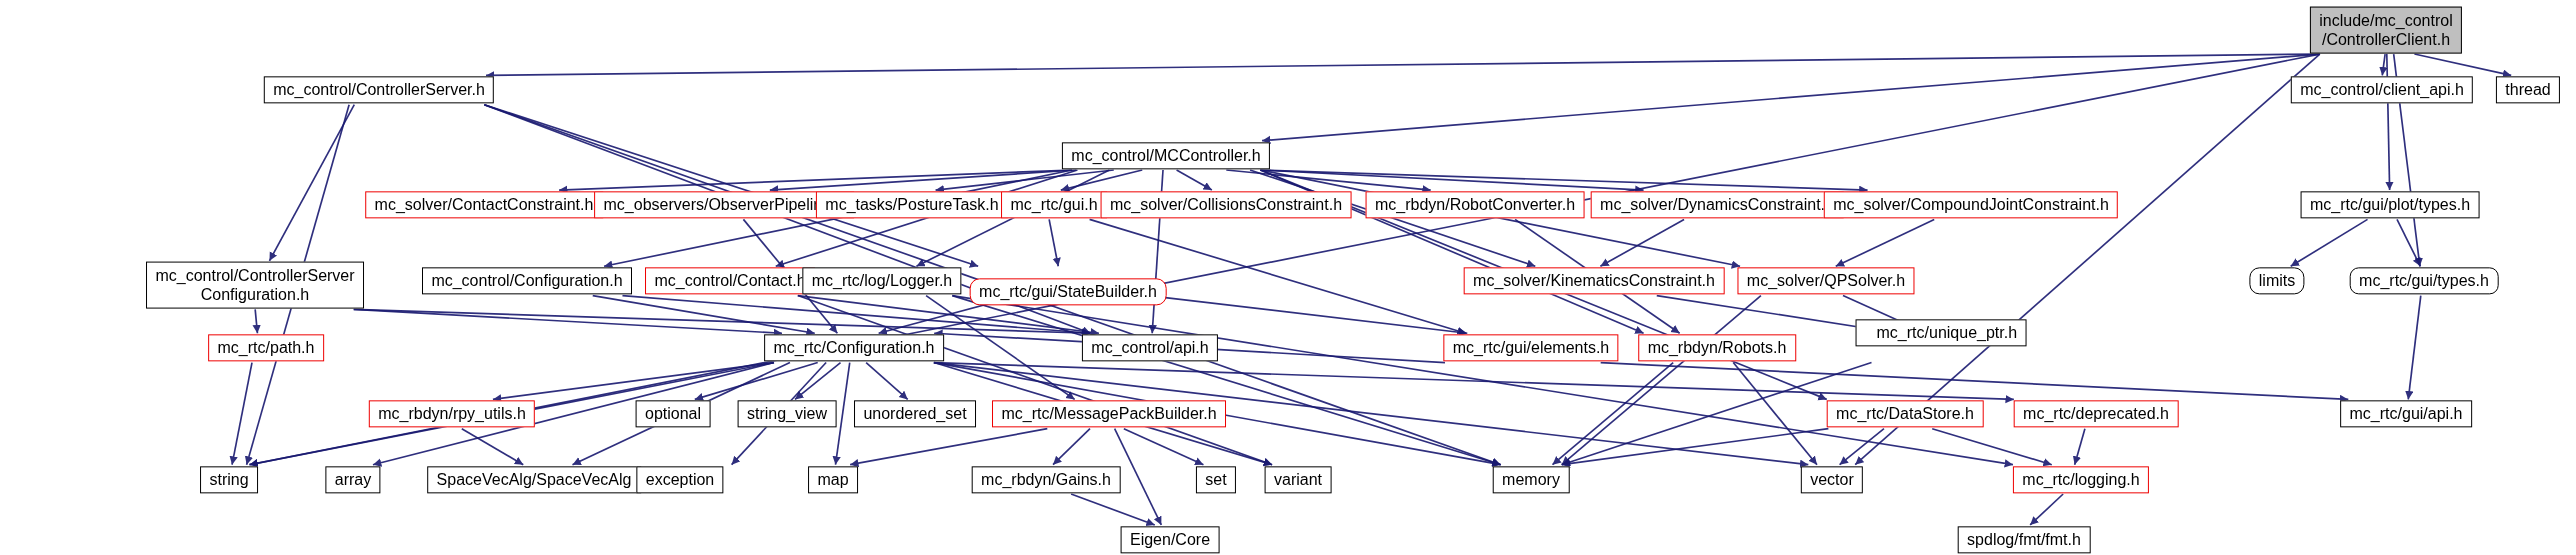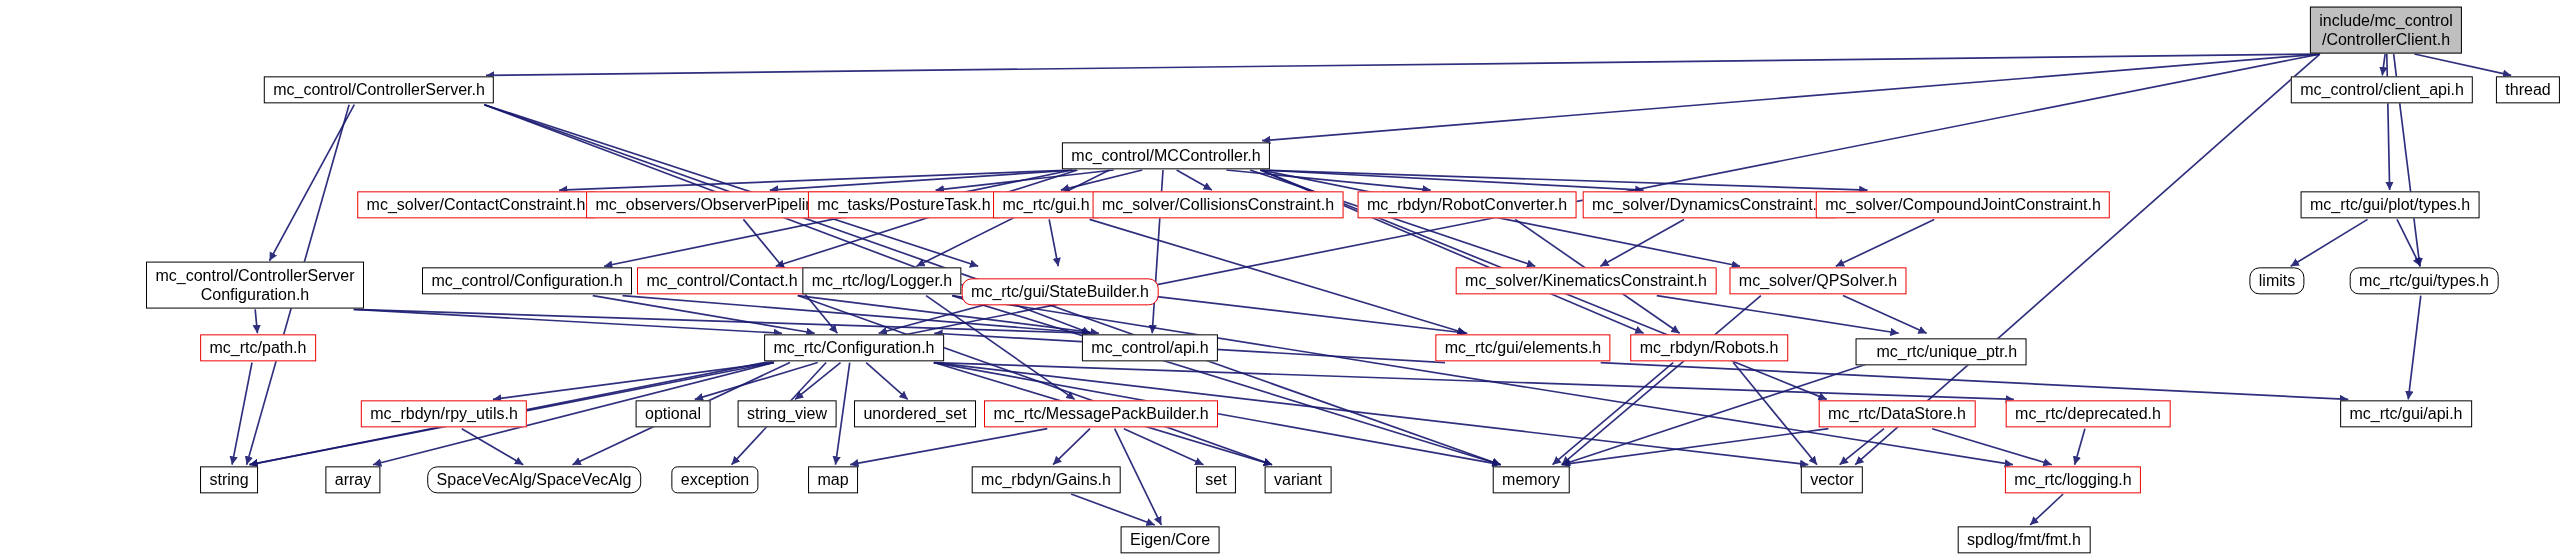--- a/index.html
+++ b/index.html
@@ -36,21 +36,21 @@
     box-sizing: border-box;
     background: #ffffff;
     border: 1.7px solid #000000;
     color: #000000;
     font-size: 16px;
     line-height: 1.22;
     padding: 2.5px 8.4px 3.3px 8.4px;
     white-space: pre-line;
     text-align: center;
   }
-  .node.truncated { border-color: #ee0000; }
+  .node.truncated { border-color: #ee0000; margin-left: 8px; }
   .node.main { background: #bfbfbf; }
   .node[data-interactable="true"] { cursor: pointer; }
 </style>
 </head>
 <body>
 
 <div id="stage" data-interactable="false" style="--edge-color: #191970;">
   <svg id="edge-layer" data-interactable="false" width="2576" height="556" viewBox="0 0 3077 664" xmlns="http://www.w3.org/2000/svg">
     <defs>
       <marker id="arrowhead" markerWidth="12" markerHeight="12" refX="10" refY="5" orient="auto" markerUnits="userSpaceOnUse">
@@ -165,33 +165,33 @@
     <div class="node truncated" data-interactable="true" style="left: 1060px; top: 292px; border-radius: 10px;">mc_rtc/gui/StateBuilder.h</div>
     <div class="node truncated" data-interactable="true" style="left: 1586px; top: 281px;">mc_solver/KinematicsConstraint.h</div>
     <div class="node truncated" data-interactable="true" style="left: 1818px; top: 281px;">mc_solver/QPSolver.h</div>
     <div class="node normal" data-interactable="false" style="left: 2277px; top: 281px; border-radius: 10px;">limits</div>
     <div class="node normal" data-interactable="true" style="left: 2424px; top: 281px; border-radius: 9px;">mc_rtc/gui/types.h</div>
     <div class="node truncated" data-interactable="true" style="left: 258px; top: 348px;">mc_rtc/path.h</div>
     <div class="node normal" data-interactable="true" style="left: 854px; top: 348px;">mc_rtc/Configuration.h</div>
     <div class="node normal" data-interactable="true" style="left: 1150px; top: 348px;">mc_control/api.h</div>
     <div class="node truncated" data-interactable="true" style="left: 1523px; top: 348px;">mc_rtc/gui/elements.h</div>
     <div class="node truncated" data-interactable="true" style="left: 1709px; top: 348px;">mc_rbdyn/Robots.h</div>
-    <div class="node normal" data-interactable="true" style="left: 1941px; top: 352px; padding-left: 20px;">mc_rtc/unique_ptr.h</div>
+    <div class="node normal" data-interactable="true" style="left: 1941px; top: 333px; padding-left: 20px;">mc_rtc/unique_ptr.h</div>
     <div class="node truncated" data-interactable="true" style="left: 444px; top: 414px;">mc_rbdyn/rpy_utils.h</div>
     <div class="node normal" data-interactable="false" style="left: 673px; top: 414px;">optional</div>
     <div class="node normal" data-interactable="false" style="left: 787px; top: 414px;">string_view</div>
     <div class="node normal" data-interactable="false" style="left: 915px; top: 414px;">unordered_set</div>
     <div class="node truncated" data-interactable="true" style="left: 1101px; top: 414px;">mc_rtc/MessagePackBuilder.h</div>
     <div class="node truncated" data-interactable="true" style="left: 1897px; top: 414px;">mc_rtc/DataStore.h</div>
     <div class="node truncated" data-interactable="true" style="left: 2088px; top: 414px;">mc_rtc/deprecated.h</div>
     <div class="node normal" data-interactable="true" style="left: 2406px; top: 414px;">mc_rtc/gui/api.h</div>
     <div class="node normal" data-interactable="false" style="left: 229px; top: 480px;">string</div>
     <div class="node normal" data-interactable="false" style="left: 353px; top: 480px; text-align: center;">array</div>
-    <div class="node normal" data-interactable="false" style="left: 534px; top: 480px; border-radius: 10px;">SpaceVecAlg/SpaceVecAlg</div>
-    <div class="node normal" data-interactable="false" style="left: 715px; top: 480px; border-radius: 6px;">exception</div>
+    <div class="node normal" data-interactable="false" style="left: 534px; top: 480px;">SpaceVecAlg/SpaceVecAlg</div>
+    <div class="node normal" data-interactable="false" style="left: 680px; top: 480px;">exception</div>
     <div class="node normal" data-interactable="false" style="left: 833px; top: 480px;">map</div>
     <div class="node normal" data-interactable="true" style="left: 1046px; top: 480px;">mc_rbdyn/Gains.h</div>
     <div class="node normal" data-interactable="false" style="left: 1216px; top: 480px;">set</div>
     <div class="node normal" data-interactable="false" style="left: 1298px; top: 480px;">variant</div>
     <div class="node normal" data-interactable="false" style="left: 1531px; top: 480px;">memory</div>
     <div class="node normal" data-interactable="false" style="left: 1832px; top: 480px;">vector</div>
     <div class="node truncated" data-interactable="true" style="left: 2073px; top: 480px;">mc_rtc/logging.h</div>
     <div class="node normal" data-interactable="false" style="left: 2024px; top: 540px;">spdlog/fmt/fmt.h</div>
     <div class="node normal" data-interactable="false" style="left: 1170px; top: 540px;">Eigen/Core</div>
   </div>

